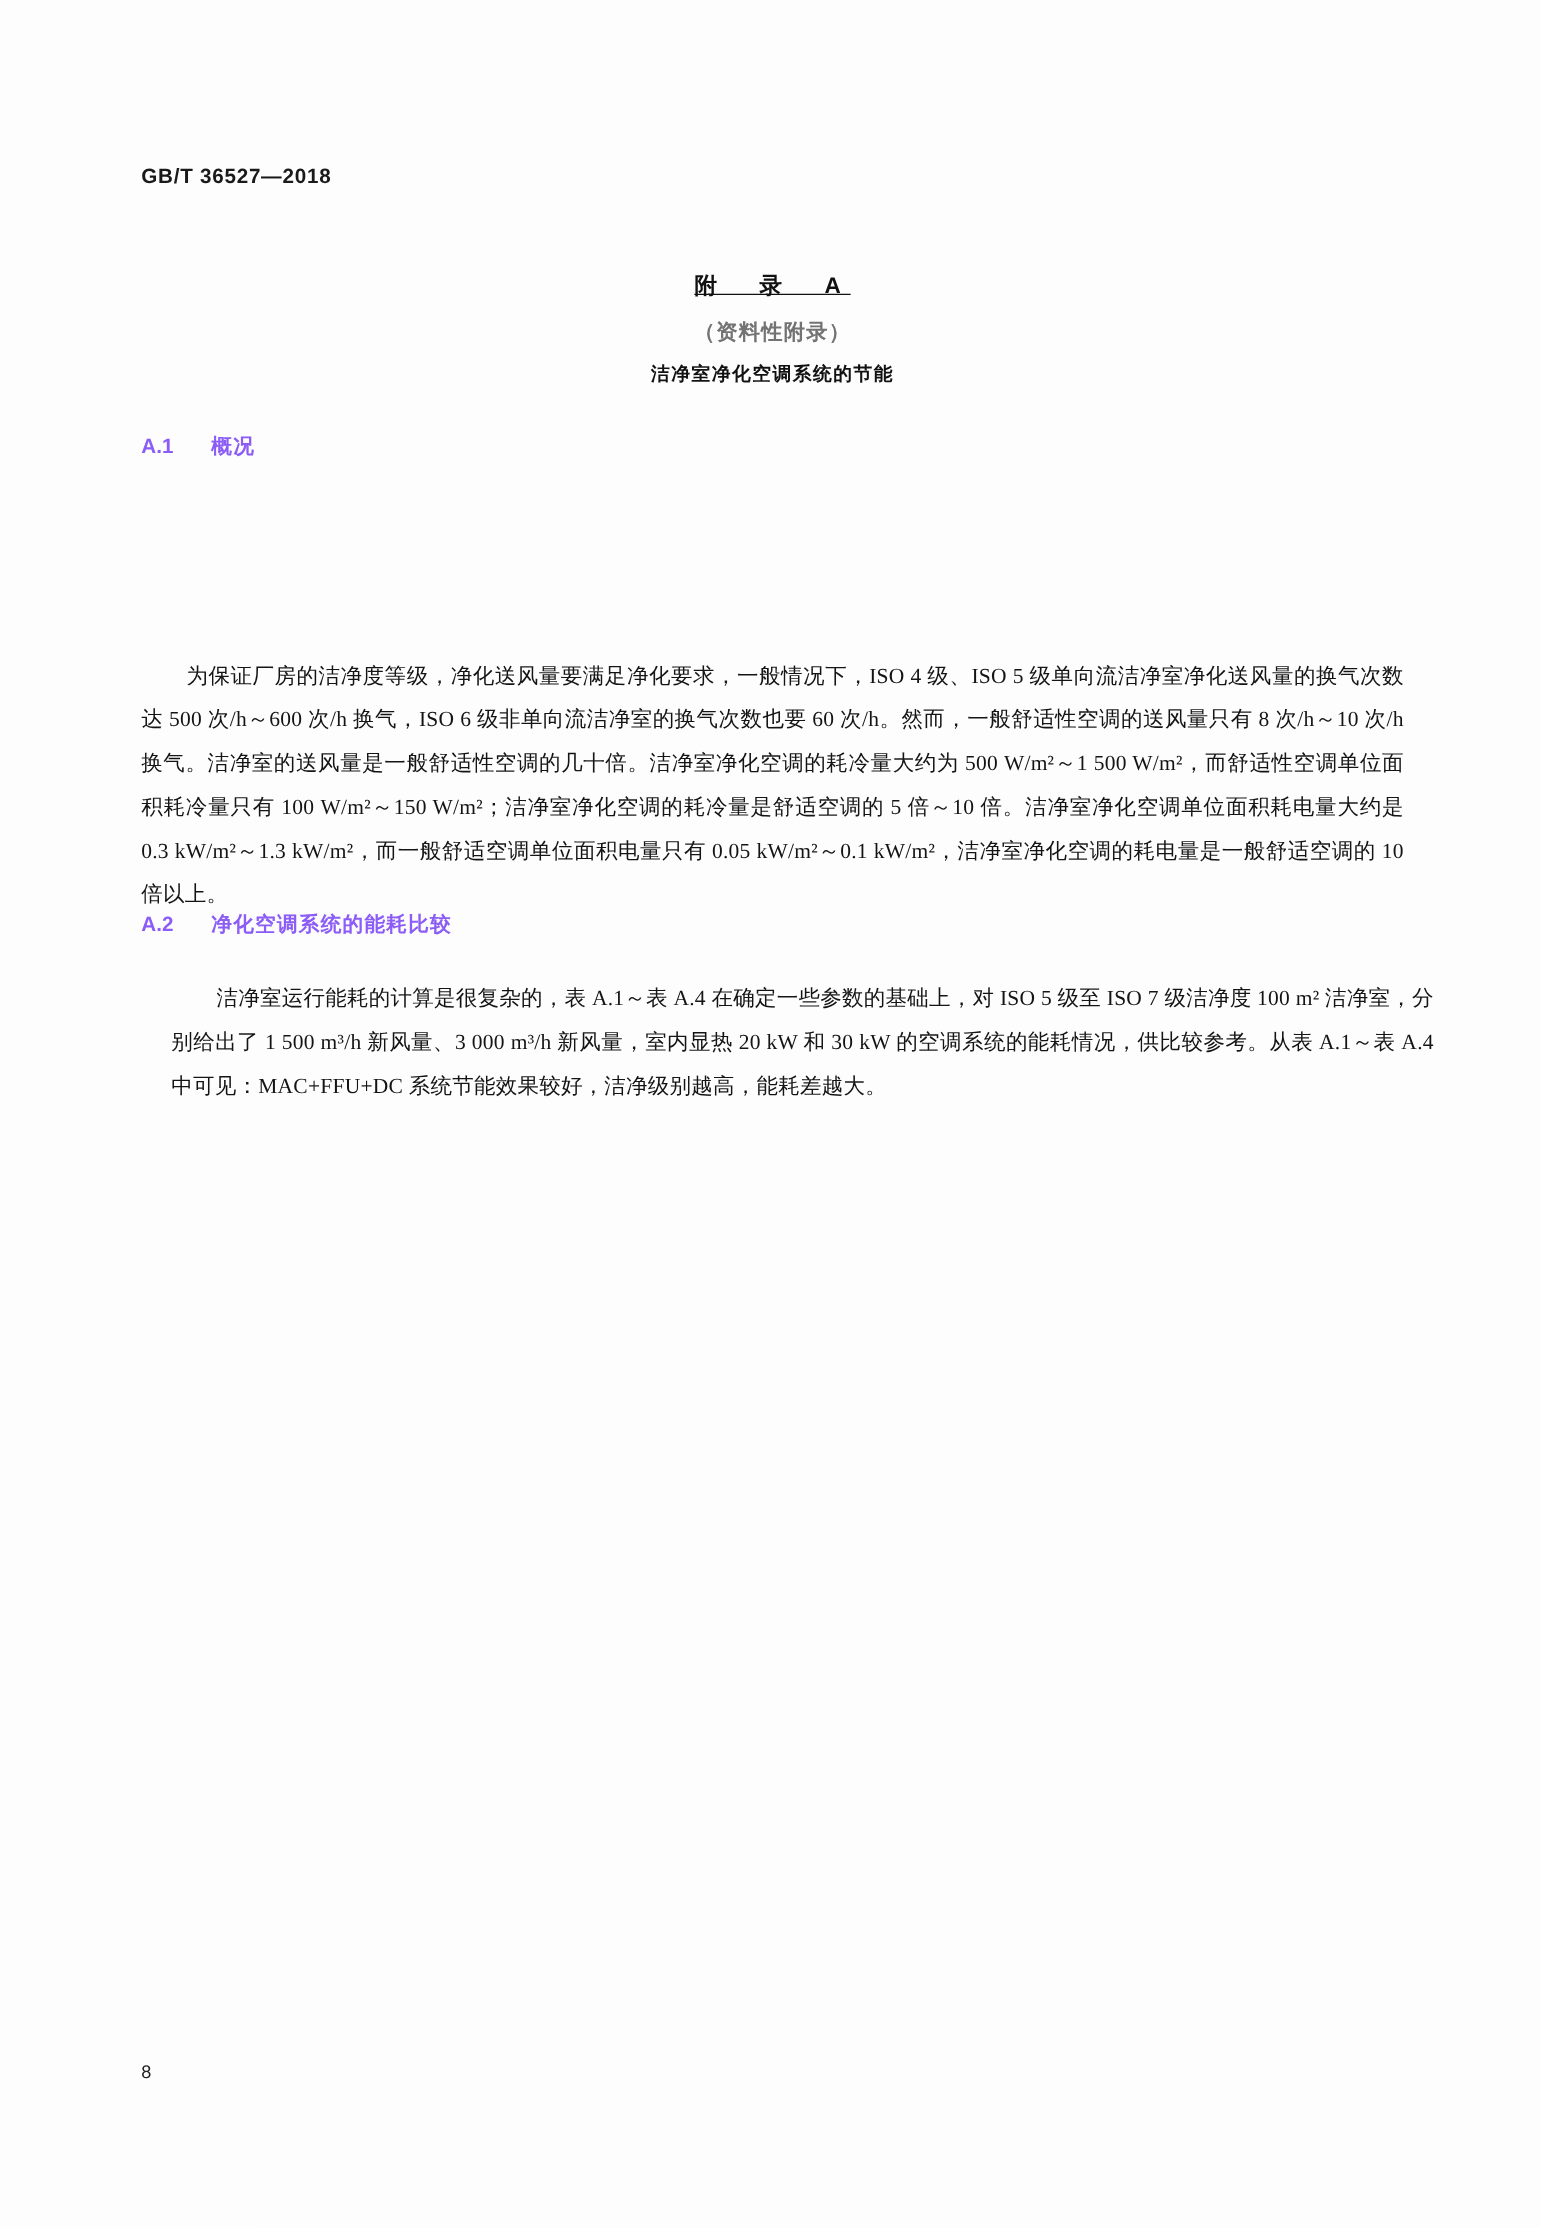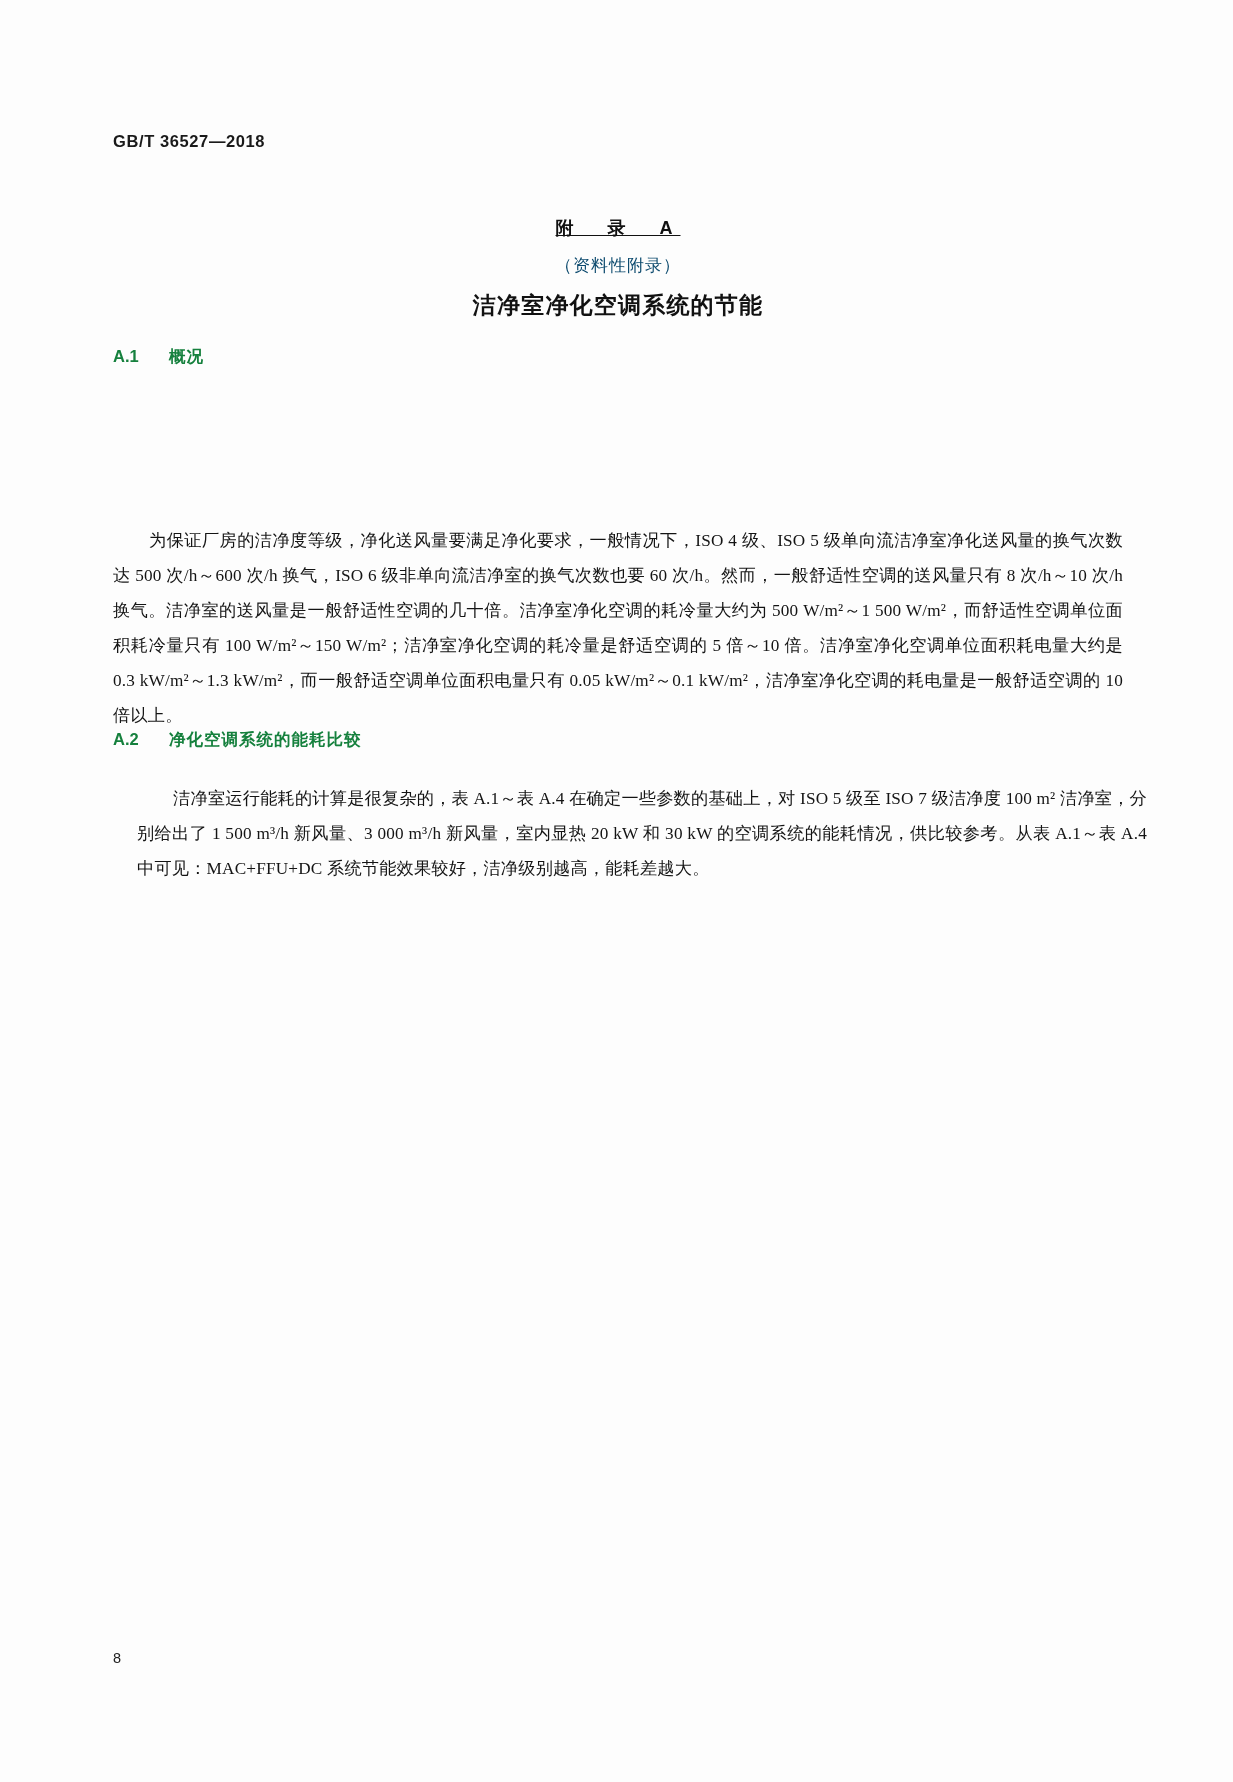--- a/index.html
+++ b/index.html
@@ -51,40 +51,40 @@
     font-family: "Liberation Sans", "DejaVu Sans", sans-serif;
     font-weight: bold;
     font-size: 18px;
     letter-spacing: 8px;
     color: #111;
     text-decoration: underline;
   }
   .annex-line2 {
     margin-top: 14px;
     font-family: "Liberation Sans", "DejaVu Sans", sans-serif;
-    font-weight: normal;
+    font-weight: bold;
     font-size: 17px;
     letter-spacing: 1px;
-    color: #0c4a6e;
+    color: #737373;
   }
   .annex-line3 {
     margin-top: 13px;
     font-family: "Liberation Sans", "DejaVu Sans", sans-serif;
     font-weight: bold;
-    font-size: 23px;
+    font-size: 15px;
     letter-spacing: 1.2px;
     color: #111;
   }
   .sec-head {
     position: absolute;
     left: 0;
     font-family: "Liberation Sans", "DejaVu Sans", sans-serif;
     font-weight: bold;
     font-size: 16.5px;
-    color: #15803d;
+    color: #8b5cf6;
   }
   .sec-head .num {
     display: inline-block;
     min-width: 56px;
   }
   .sec-head .ttl {
     letter-spacing: 1px;
   }
   #sec-a1 { top: 346px; }
   #sec-a2 { top: 729px; }

